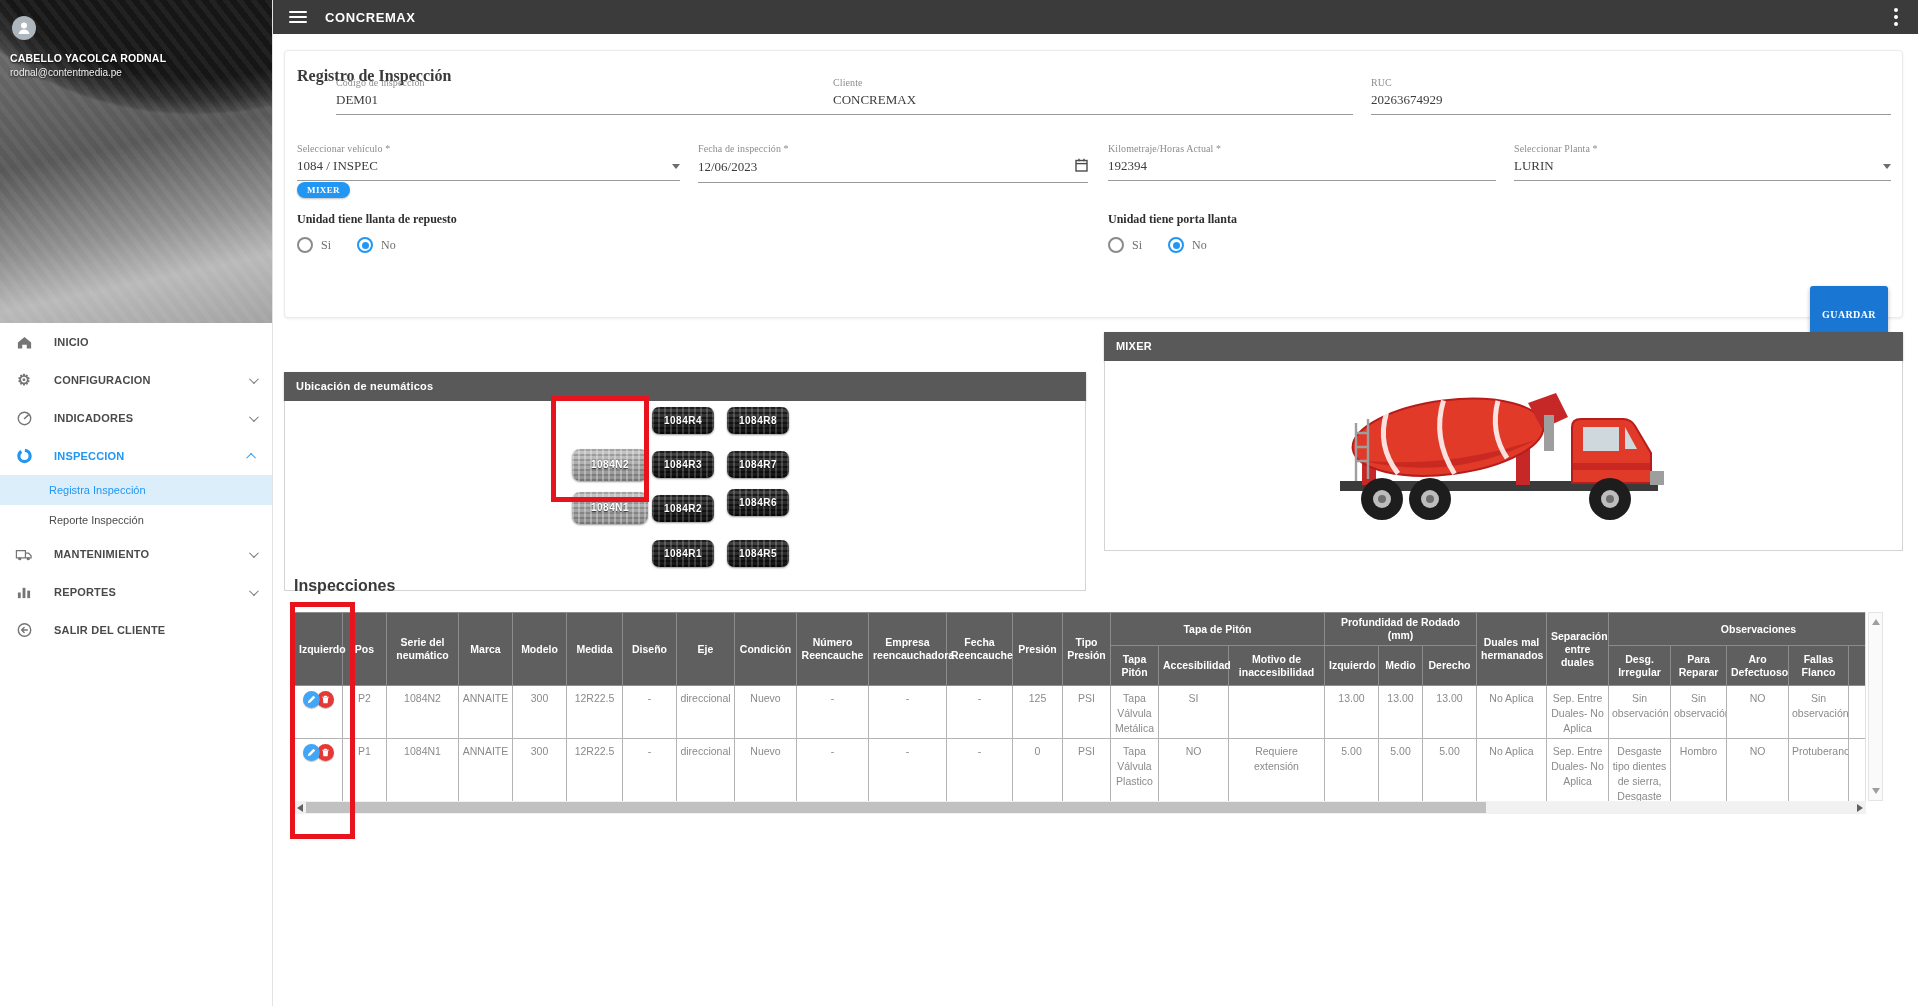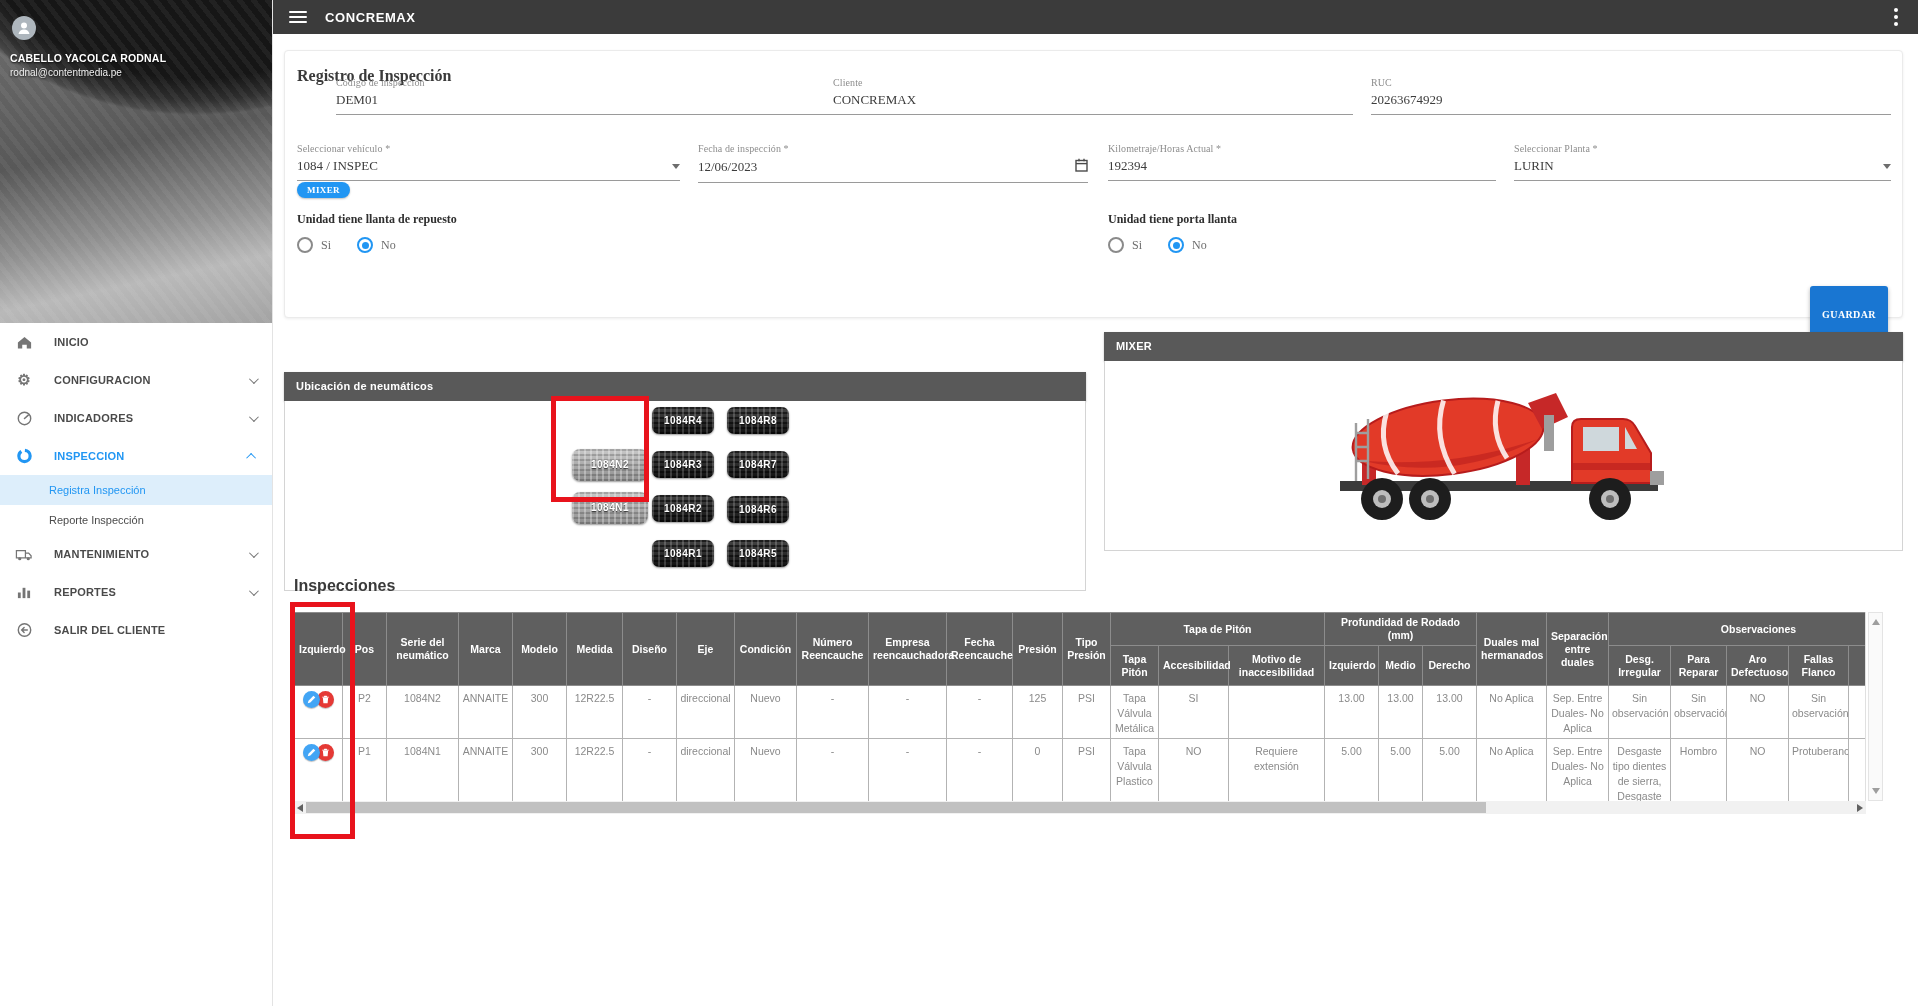--- a/index.html
+++ b/index.html
@@ -89,21 +89,21 @@
       repeating-linear-gradient(90deg, rgba(255,255,255,.18) 0 2px, rgba(0,0,0,0) 2px 6px),
       repeating-linear-gradient(0deg, rgba(0,0,0,.55) 0 2px, rgba(0,0,0,0) 2px 5px),
       linear-gradient(#454545, #101010); }
   .tire.gray { width:76px; height:32px; line-height:32px; border-radius:8px;
     background-image:
       repeating-linear-gradient(90deg, rgba(255,255,255,.3) 0 2px, rgba(0,0,0,0) 2px 6px),
       repeating-linear-gradient(0deg, rgba(0,0,0,.18) 0 2px, rgba(0,0,0,0) 2px 5px),
       linear-gradient(#c9c9c9, #8d8d8d); }
   .r1c2{left:367px;top:6px;} .r1c3{left:442px;top:6px;}
   .r2c2{left:367px;top:50px;} .r2c3{left:442px;top:50px;}
-  .r3c2{left:367px;top:94px;} .r3c3{left:442px;top:95px;}
+  .r3c2{left:367px;top:94px;} .r3c3{left:442px;top:88px;}
   .r4c2{left:367px;top:139px;} .r4c3{left:442px;top:139px;}
   .gr2{left:287px;top:48px;} .gr3{left:287px;top:91px;}
 
   .truck-svg { position:absolute; left:215px; top:14px; }
 
   
   .insp-title { position:absolute; left:294px; top:577px; font-size:16px; color:#3a3a3a; z-index:2; }
   .table-wrap { position:absolute; left:294px; top:612px; width:1589px; height:202px; z-index:2; }
   .tbl-scroll { position:absolute; left:0; top:0; width:1572px; height:189px; overflow:hidden;
                 border-right:1px solid #e0e0e0; }

